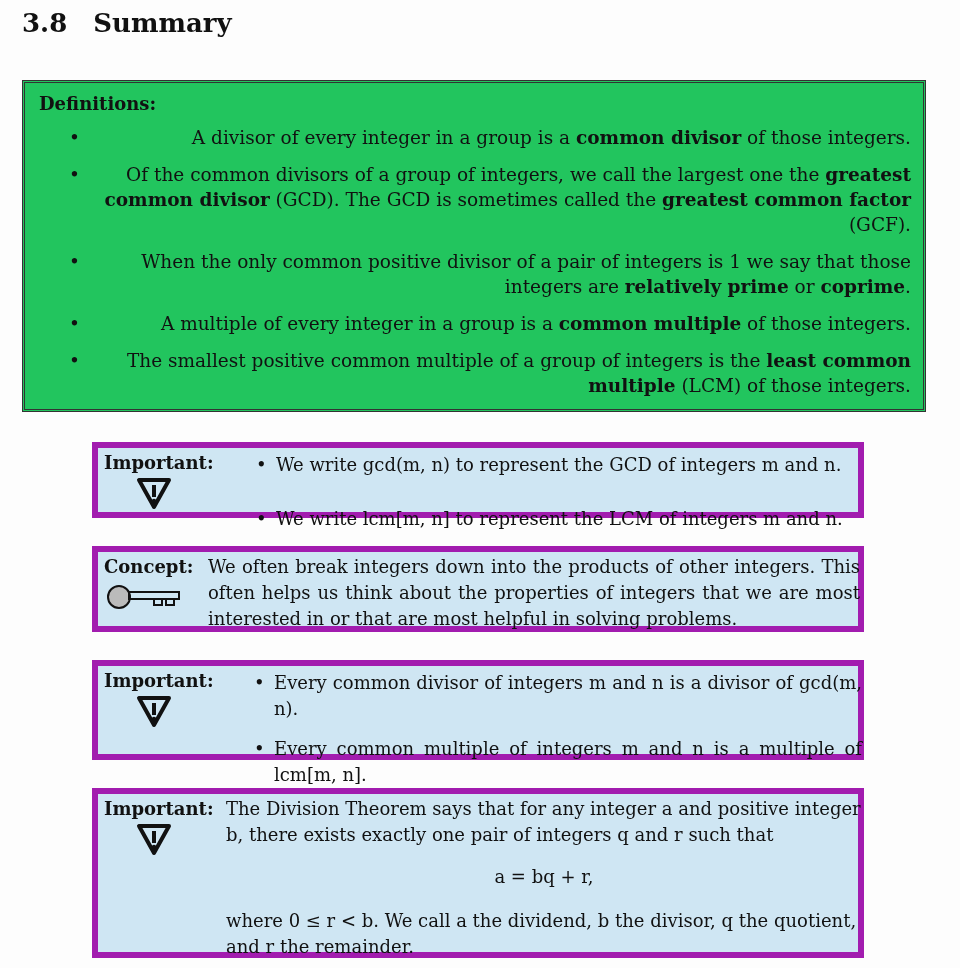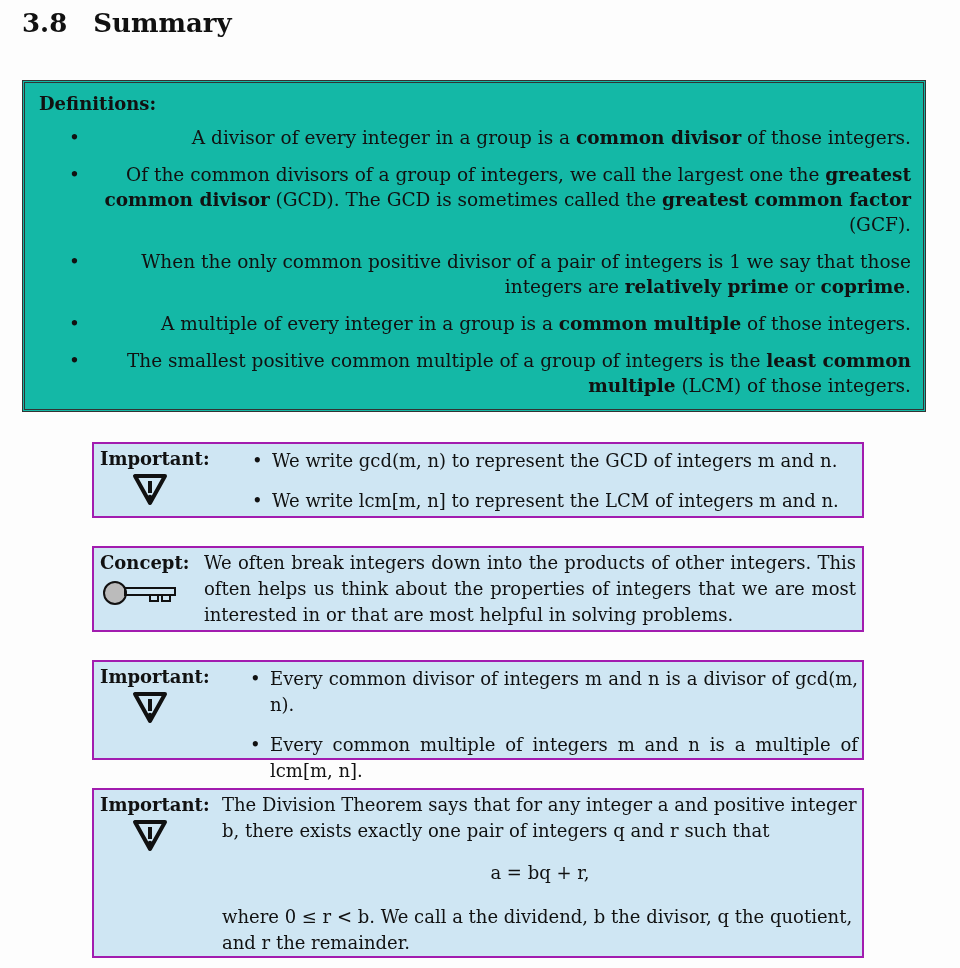--- a/index.html
+++ b/index.html
@@ -1,24 +1,24 @@
 <!DOCTYPE html>
 <html><head>
 <meta charset="utf-8">
 <style>
   html,body{margin:0;padding:0;background:#fdfdfd;}
   body{width:960px;height:968px;position:relative;overflow:hidden;font-family:"DejaVu Serif","Liberation Serif",serif;color:#111;}
   .title{position:absolute;left:22px;top:8px;font-size:26px;font-weight:bold;font-family:"DejaVu Serif",serif;}
   .title .num{margin-right:26px;}
-  .defs{position:absolute;left:22px;top:80px;width:904px;height:332px;border:3px double #333;background:#14b8a6;box-sizing:border-box;}
+  .defs{position:absolute;left:22px;top:80px;width:904px;height:332px;border:3px double #333;background:#22c55e;box-sizing:border-box;}
   .defs .head{position:absolute;left:14px;top:10px;font-weight:bold;font-size:18px;}
   .defs ul{position:absolute;left:0;top:40px;margin:0;padding:0 12px 0 64px;list-style:none;font-size:18.5px;line-height:25px;text-align:right;}
   .defs li{position:relative;margin-bottom:12px;}
   .defs li::before{content:"\2022";position:absolute;left:-20px;}
-  .box{position:absolute;background:#cfe6f3;border:2px solid #a21caf;box-sizing:border-box;font-size:18px;line-height:26px;}
+  .box{position:absolute;background:#cfe6f3;border:6px solid #a21caf;box-sizing:border-box;font-size:18px;line-height:26px;}
   .box .lab{position:absolute;left:6px;top:2px;font-weight:bold;}
   .box .icon{position:absolute;}
   .box .body{position:absolute;}
   .box ul{margin:0;padding:0;list-style:none;}
   .box li{position:relative;padding-left:22px;}
   .box li::before{content:"\2022";position:absolute;left:2px;}
   b{font-weight:bold;}
   .eq{text-align:center;}
 </style>
 </head>
@@ -39,21 +39,21 @@
 
 <div class="box" style="left:92px;top:442px;width:772px;height:76px;">
   <div class="lab">Important:</div>
   <svg class="icon" style="left:38px;top:28px" width="36" height="34" viewBox="0 0 36 34">
       <path d="M3 4 H33 L18 31 Z" fill="none" stroke="#111" stroke-width="4" stroke-linejoin="round"></path>
       <rect x="16" y="9" width="4" height="12" fill="#111"></rect>
       <circle cx="18" cy="25" r="2.2" fill="#111"></circle>
     </svg>
   <div class="body" style="left:156px;top:4px;width:600px;">
     <ul>
-        <li style="margin-bottom:14px">We write gcd(m, n) to represent the GCD of integers m and n.</li>
+        <li style="margin-bottom:28px">We write gcd(m, n) to represent the GCD of integers m and n.</li>
         <li>We write lcm[m, n] to represent the LCM of integers m and n.</li>
       </ul>
   </div>
 </div>
 
 <div class="box" style="left:92px;top:546px;width:772px;height:86px;">
   <div class="lab">Concept:</div>
   <svg class="icon" style="left:8px;top:32px" width="76" height="26" viewBox="0 0 76 26">
       <circle cx="13" cy="13" r="11" fill="#bbb" stroke="#111" stroke-width="2"></circle>
       <rect x="23" y="8" width="50" height="7" fill="none" stroke="#111" stroke-width="2"></rect>

